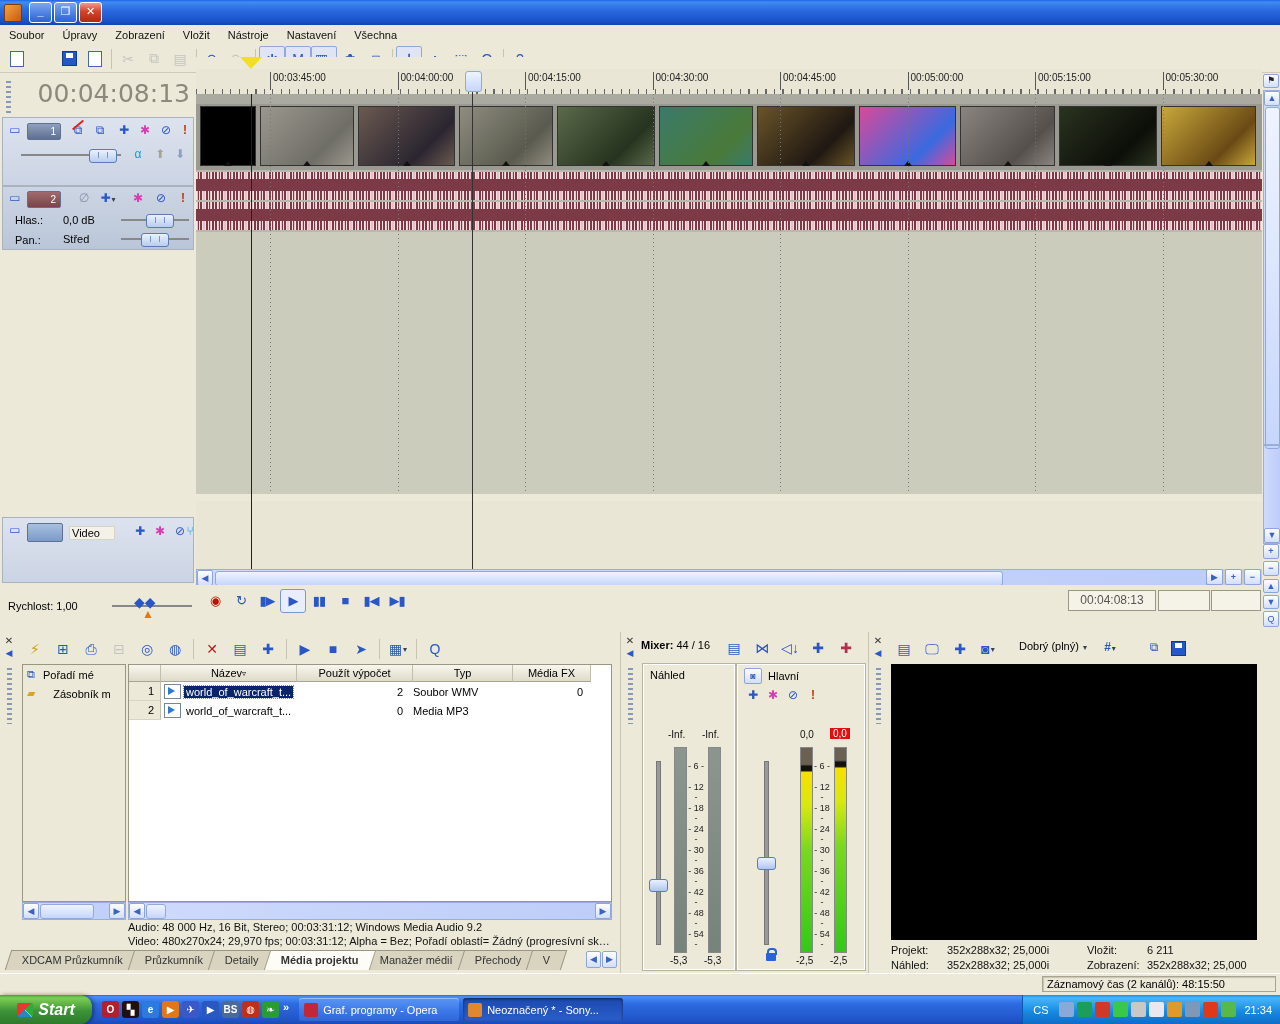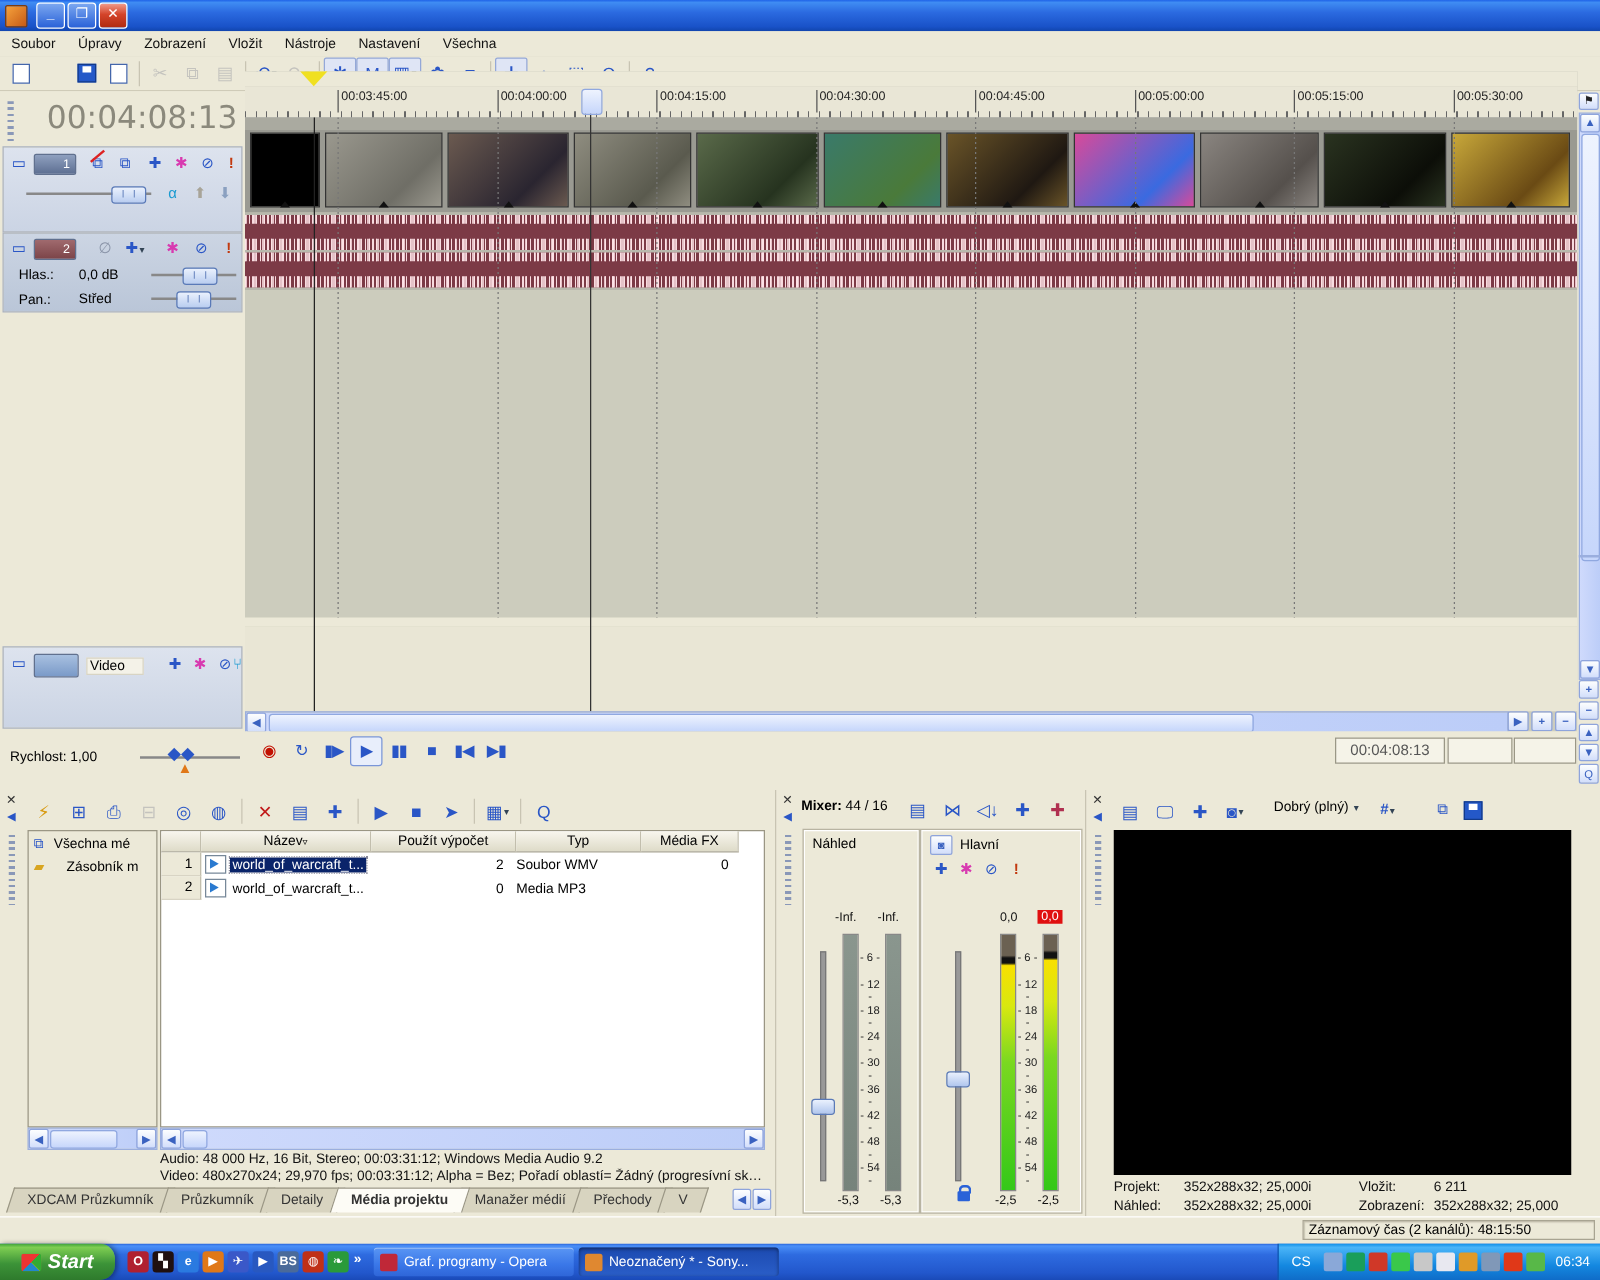--- a/index.html
+++ b/index.html
@@ -412,21 +412,21 @@
         </div>
         <div class="tsep"></div>
         <div class="tbtn">
           <span>Q</span>
         </div>
       </div>
 
     <div class="ab" id="mediatree" style="left:22px;top:32px;width:102px;height:236px;border:1px solid #9a9684;background:#ece9d8;overflow:hidden;">
         <div class="mrow" style="padding-left: 4px;">
           <div style="width: 16px; color: rgb(42, 86, 198); font-size: 11px;">⧉</div>
-          <div class="ellip" style="width: 78px;">Všechna mé</div>
+          <div class="ellip" style="width: 78px;">Pořadí mé</div>
         </div>
         <div class="mrow" style="padding-left: 4px;">
           <div style="width: 16px; color: rgb(216, 165, 32); font-size: 11px;">▰</div>
           <div class="ellip" style="width: 78px; text-align: center;">Zásobník m</div>
         </div>
       </div>
     <div class="ab xpsb" style="left:22px;top:270px;width:102px;height:16px;">
       <div class="sbbtn" style="position:absolute;left:0;top:0;width:16px;height:16px;line-height:14px;">◀</div>
       <div class="sbthumb" style="position:absolute;left:17px;top:1px;width:52px;height:13px;"></div>
       <div class="sbbtn" style="position:absolute;right:0;top:0;width:16px;height:16px;line-height:14px;">▶</div>
@@ -654,16 +654,16 @@
           <div class="trico" style="background: rgb(26, 158, 90);"></div>
           <div class="trico" style="background: rgb(208, 56, 40);"></div>
           <div class="trico" style="background: rgb(58, 200, 74);"></div>
           <div class="trico" style="background: rgb(200, 200, 200);"></div>
           <div class="trico" style="background: rgb(232, 232, 240);"></div>
           <div class="trico" style="background: rgb(224, 154, 40);"></div>
           <div class="trico" style="background: rgb(128, 152, 184);"></div>
           <div class="trico" style="background: rgb(224, 56, 24);"></div>
           <div class="trico" style="background: rgb(88, 184, 72);"></div>
         </div>
-      <span style="margin-left:8px;font-size:11px;">06:34</span>
+      <span style="margin-left:8px;font-size:11px;">21:34</span>
     </div>
   </div>
 </div>
 
 </body></html>

